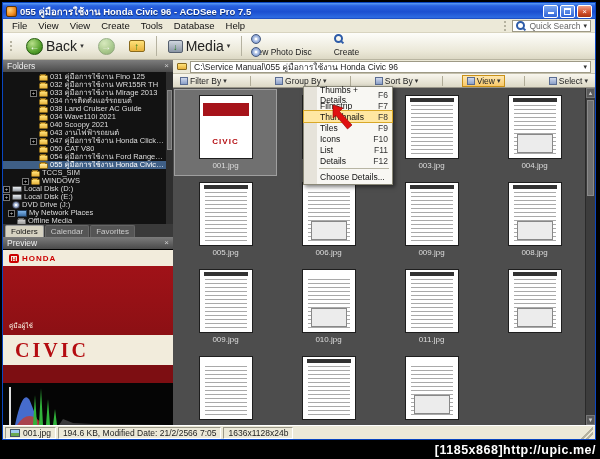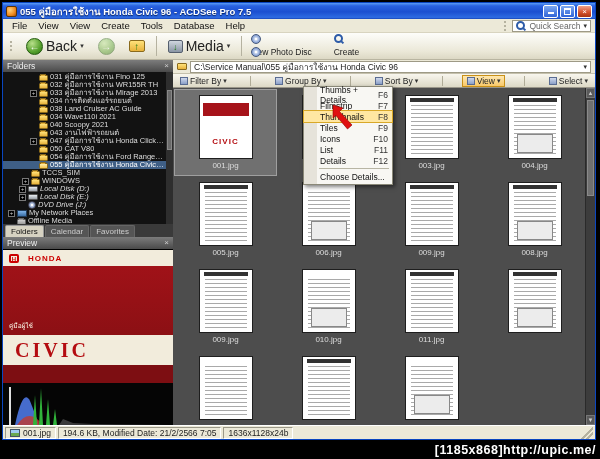--- a/index.html
+++ b/index.html
@@ -39,39 +39,39 @@
   .disc{width:10px;height:10px;border-radius:50%;background:radial-gradient(circle,#fff 12%,#c4d2ec 30%,#8fa8d8 60%,#6d86b8);border:1px solid #46597e;flex:0 0 auto;}
   .toolrow{display:flex;align-items:flex-start;gap:6px;}
   
   .content{display:flex;height:365px;}
   .left{width:170px;background:#222;display:flex;flex-direction:column;flex:0 0 auto;}
   .pane-head{height:12px;background:linear-gradient(#7c7c7c,#4a4a4a);color:#eee;font-size:8.5px;line-height:12px;padding:0 4px;display:flex;align-items:center;}
   .ph-x{margin-left:auto;color:#ccc;font-size:8px;line-height:10px;}
   .tree{height:152px;background:#121212;position:relative;overflow:hidden;padding-top:1px;}
   .titem{height:8px;display:flex;align-items:center;font-size:7.5px;color:#ddd;white-space:nowrap;line-height:8px;gap:2px;padding-right:8px;}
   .titem.sel{background:#3f5f86;color:#fff;}
-  .lvl0{padding-left:5px;}.lvl1{padding-left:16px;font-style:italic;}.lvl2{padding-left:19px;}.lvl3{padding-left:27px;}
+  .lvl0{padding-left:5px;}.lvl1{padding-left:0;}.lvl2{padding-left:19px;}.lvl3{padding-left:27px;}
   .exp{width:7px;height:7px;border:1px solid #777;background:#000;color:#ccc;font-size:6px;line-height:5px;text-align:center;flex:0 0 auto;}
   .exp.none{border:none;background:transparent;}
   .tlab{overflow:hidden;text-overflow:ellipsis;}
   .ic-folder,.ic-folder-open,.ic-offline{position:relative;width:9px;height:6px;background:linear-gradient(#ffe27a,#e8b33c);border:1px solid #8a6a1c;border-radius:1px;margin-top:2px;flex:0 0 auto;}
   .ic-folder::before,.ic-folder-open::before,.ic-offline::before{content:"";position:absolute;top:-2px;left:0;width:4px;height:1px;background:#e8b33c;border:1px solid #8a6a1c;border-bottom:none;}
   .ic-folder-open{background:linear-gradient(#fff0b0,#f4c44e);}
   .ic-offline{background:linear-gradient(#cfcfcf,#9a9a9a);border-color:#666;}
   .ic-offline::before{background:#9a9a9a;border-color:#666;}
   .ic-drive{width:10px;height:6px;background:linear-gradient(#e8ecf0,#9aa0a8);border:1px solid #555;border-radius:1px;flex:0 0 auto;}
   .ic-dvd{width:8px;height:8px;border-radius:50%;background:radial-gradient(circle,#fff 15%,#b8c6e0 35%,#8fa3c8 60%,#6e82a8);border:1px solid #445;flex:0 0 auto;}
   .ic-net{width:10px;height:7px;background:linear-gradient(#7fb3e8,#3a6ea5);border:1px solid #203a58;flex:0 0 auto;}
   .tree-sb{position:absolute;right:0;top:0;bottom:0;width:7px;background:#2e2e2e;}
   .tree-sb .thumb{position:absolute;left:1px;right:1px;top:18px;height:60px;background:#6a6a6a;border:1px solid #888;}
   .tabs{height:13px;background:#3a3a3a;display:flex;gap:1px;padding:1px 2px 0;}
   .tab{font-size:8px;color:#ccc;background:#555;padding:0 5px;line-height:11px;border:1px solid #666;border-bottom:none;border-radius:2px 2px 0 0;}
   .tab.active{background:#d6d2c2;color:#111;border-color:#999;}
   .preview-box{height:134px;position:relative;overflow:hidden;border-top:1px solid #000;display:flex;flex-direction:column;}
-  .cov-top{height:16px;background:#f2ecdc;display:flex;align-items:center;gap:9px;padding-left:6px;}
+  .cov-top{height:16px;background:#f2ecdc;display:flex;align-items:center;gap:3px;padding-left:6px;}
   .hmark{width:10px;height:9px;border:2px solid #c00;border-radius:2px;color:#c00;font-size:6px;font-weight:bold;text-align:center;line-height:6px;flex:0 0 auto;}
   .hbrand{color:#c00;font-weight:bold;font-size:8px;letter-spacing:1px;}
   .cov-body{flex:1;background:linear-gradient(#a01218,#8c1014);position:relative;}
   .cov-sub{position:absolute;left:6px;bottom:4px;color:#ffe;font-size:6.5px;}
   .cov-civic{height:30px;background:#f2ecdc;display:flex;align-items:center;padding-left:12px;}
   .civic-text{color:#b40c10;font-weight:bold;font-size:20px;letter-spacing:3px;font-family:"Liberation Serif",serif;}
   .cov-bot{height:18px;background:#7d0e12;}
   .histo{height:42px;background:#000;}
   
   .main{flex:1;display:flex;flex-direction:column;background:#4d4d4d;position:relative;min-width:0;}

